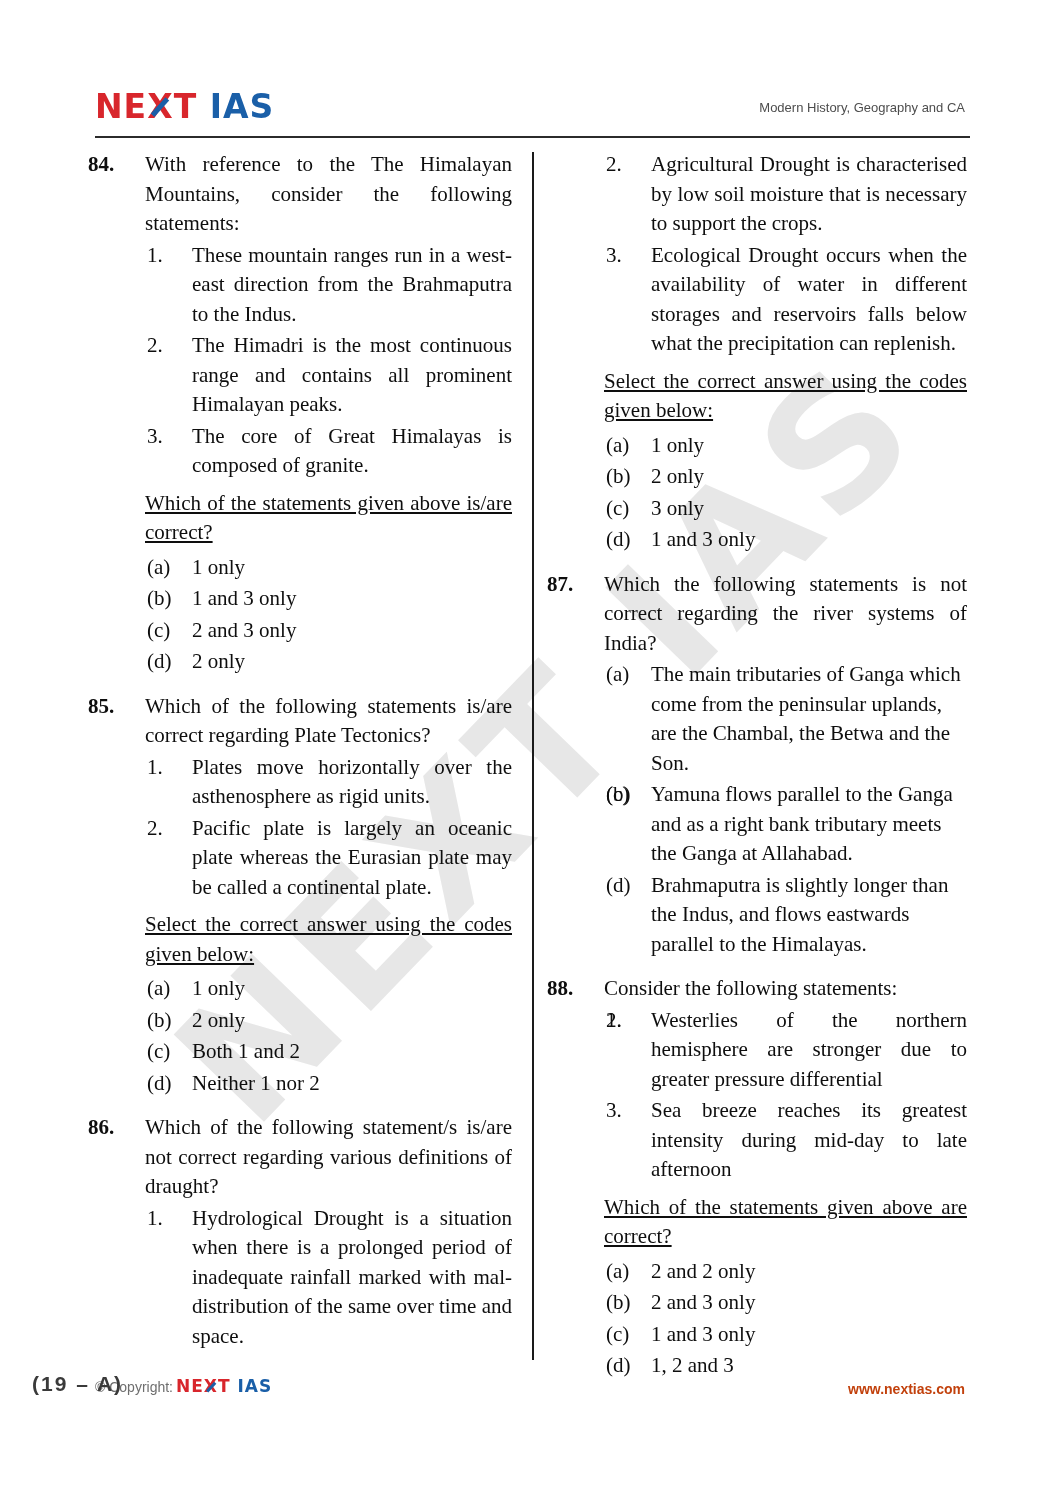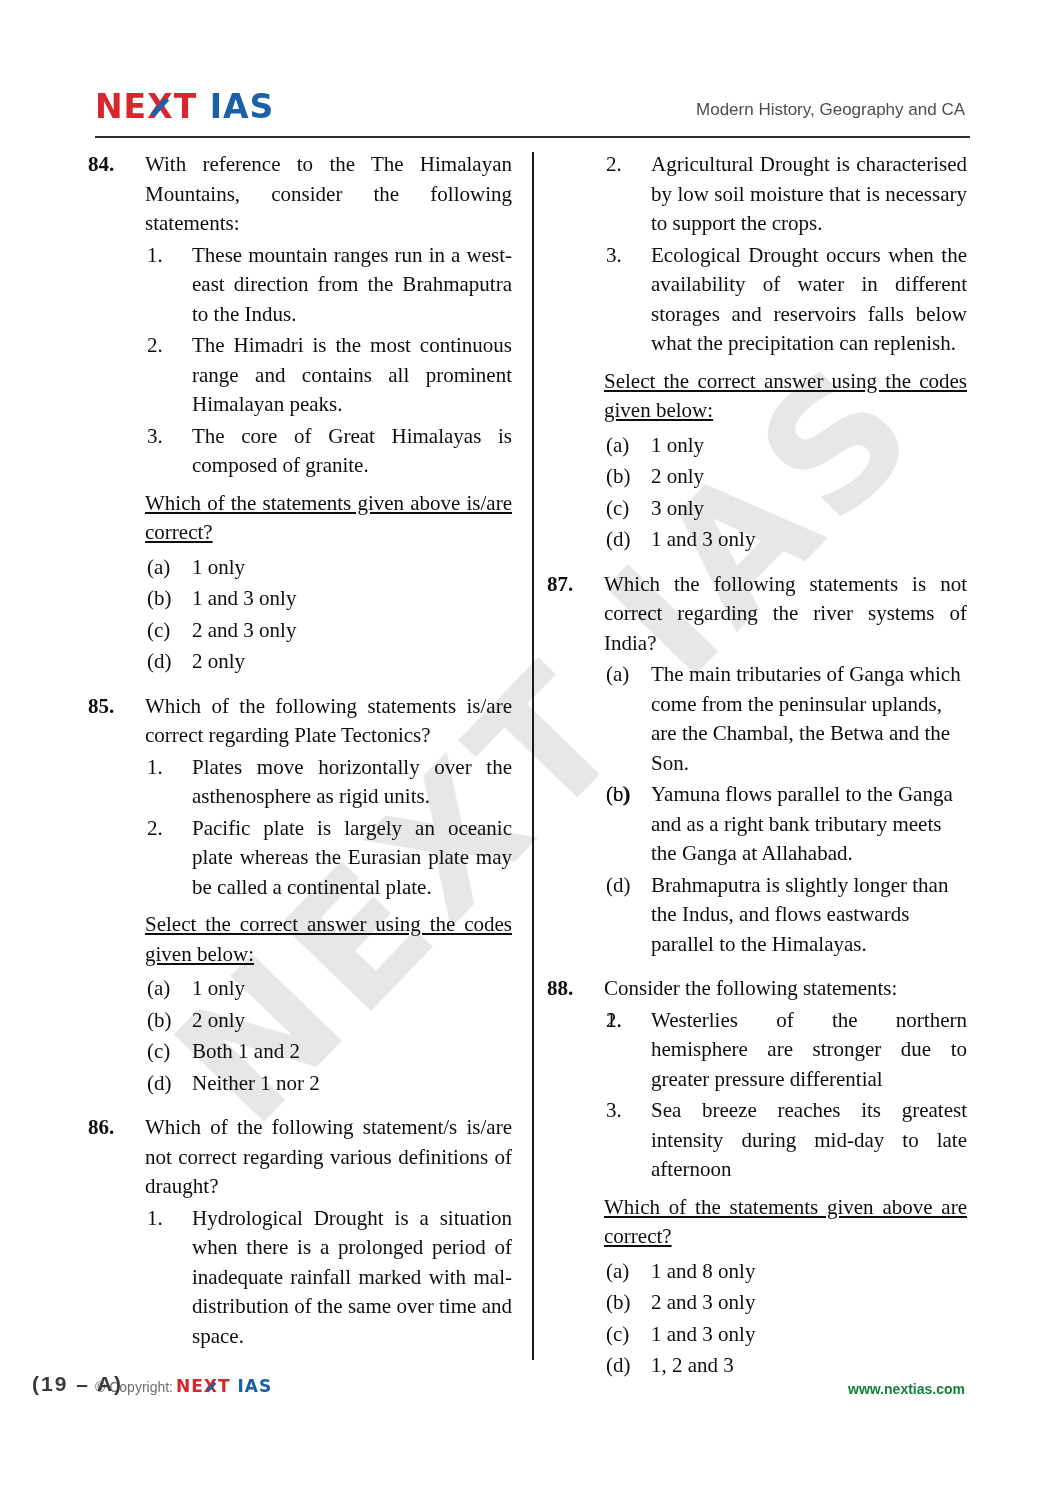--- a/index.html
+++ b/index.html
@@ -19,21 +19,21 @@
   .logo-main { font-size:33px; }
   .logo .red  { color:var(--logo-red); }
   .logo .blue { color:var(--logo-blue);text-align:center; }
   .logo-x { position:relative; display:inline-block; color:var(--logo-red); }
   .logo-x .slash {
     position:absolute; left:50%; top:52%; width:84%; height:15%;
     background:var(--logo-blue); transform:translate(-50%,-50%) rotate(-48deg);
   }
   .header-subject {
     position:absolute; right:93px; top:100px; z-index:2;
-    font-family:"Liberation Sans",sans-serif; font-size:17px; color:#4d4d4d;
+    font-family:"Liberation Sans",sans-serif; font-size:13px; color:#4d4d4d;
   }
   .header-rule { position:absolute; left:95px; right:88px; top:136px; height:2px; background:#2b2b2b; z-index:2; }
 
   
   .watermark {
     position:absolute; left:548px; top:742px; z-index:0;
     transform:translate(-50%,-50%) rotate(-46deg);
     font-family:"DejaVu Sans","Liberation Sans",sans-serif; font-weight:bold;
     font-size:172px; letter-spacing:10px; color:var(--watermark);
     white-space:nowrap; user-select:none;
@@ -60,21 +60,21 @@
     display:flex; align-items:center; gap:3px;
   }
   .logo-small { font-size:17px; }
   .footer-center {
     position:absolute; left:0; width:100%; top:1372px; z-index:2; text-align:left;
     font-family:"Liberation Sans",sans-serif; font-size:21px; font-weight:600;
     color:#3a3a3a; letter-spacing:2px;padding-left:32px;
   }
   .footer-right {
     position:absolute; right:93px; top:1381px; z-index:2;
-    font-family:"Liberation Sans",sans-serif; font-size:14px; font-weight:bold; color:#15803d;
+    font-family:"Liberation Sans",sans-serif; font-size:14px; font-weight:bold; color:#c2410c;
   }
 </style>
 </head>
 <body>
 
 <div class="page">
 
   <div class="header-logo logo logo-main">
     <span class="red">NE</span><span class="logo-x"><span>X</span><span class="slash"></span></span><span class="red">T</span><span class="blue">&nbsp;<span>IAS</span></span>
   </div>
@@ -133,21 +133,21 @@
           <div class="block option"><span class="blabel">(c)</span><span>Yamuna flows parallel to the Ganga and as a right bank tributary meets the Ganga at Allahabad.</span></div>
           <div class="block option"><span class="blabel">(d)</span><span>Brahmaputra is slightly longer than the Indus, and flows eastwards parallel to the Himalayas.</span></div>
         </div>
         <div class="question">
           <div class="qnum">88.</div>
           <div class="block intro"><span>Consider the following statements:</span></div>
           <div class="block item"><span class="blabel">1.</span></div>
           <div class="block item"><span class="blabel">2.</span><span>Westerlies of the northern hemisphere are stronger due to greater pressure differential</span></div>
           <div class="block item"><span class="blabel">3.</span><span>Sea breeze reaches its greatest intensity during mid-day to late afternoon</span></div>
           <div class="block lead"><span>Which of the statements given above are correct?</span></div>
-          <div class="block option"><span class="blabel">(a)</span><span>1 and 8 only</span></div>
+          <div class="block option"><span class="blabel">(a)</span><span>2 and 2 only</span></div>
           <div class="block option"><span class="blabel">(b)</span><span>2 and 3 only</span></div>
           <div class="block option"><span class="blabel">(c)</span><span>1 and 3 only</span></div>
           <div class="block option"><span class="blabel">(d)</span><span>1, 2 and 3</span></div>
         </div>
       </div>
   </div>
 
   <div class="footer-left">
     <span>© Copyright:</span>
     <span class="logo logo-small">

